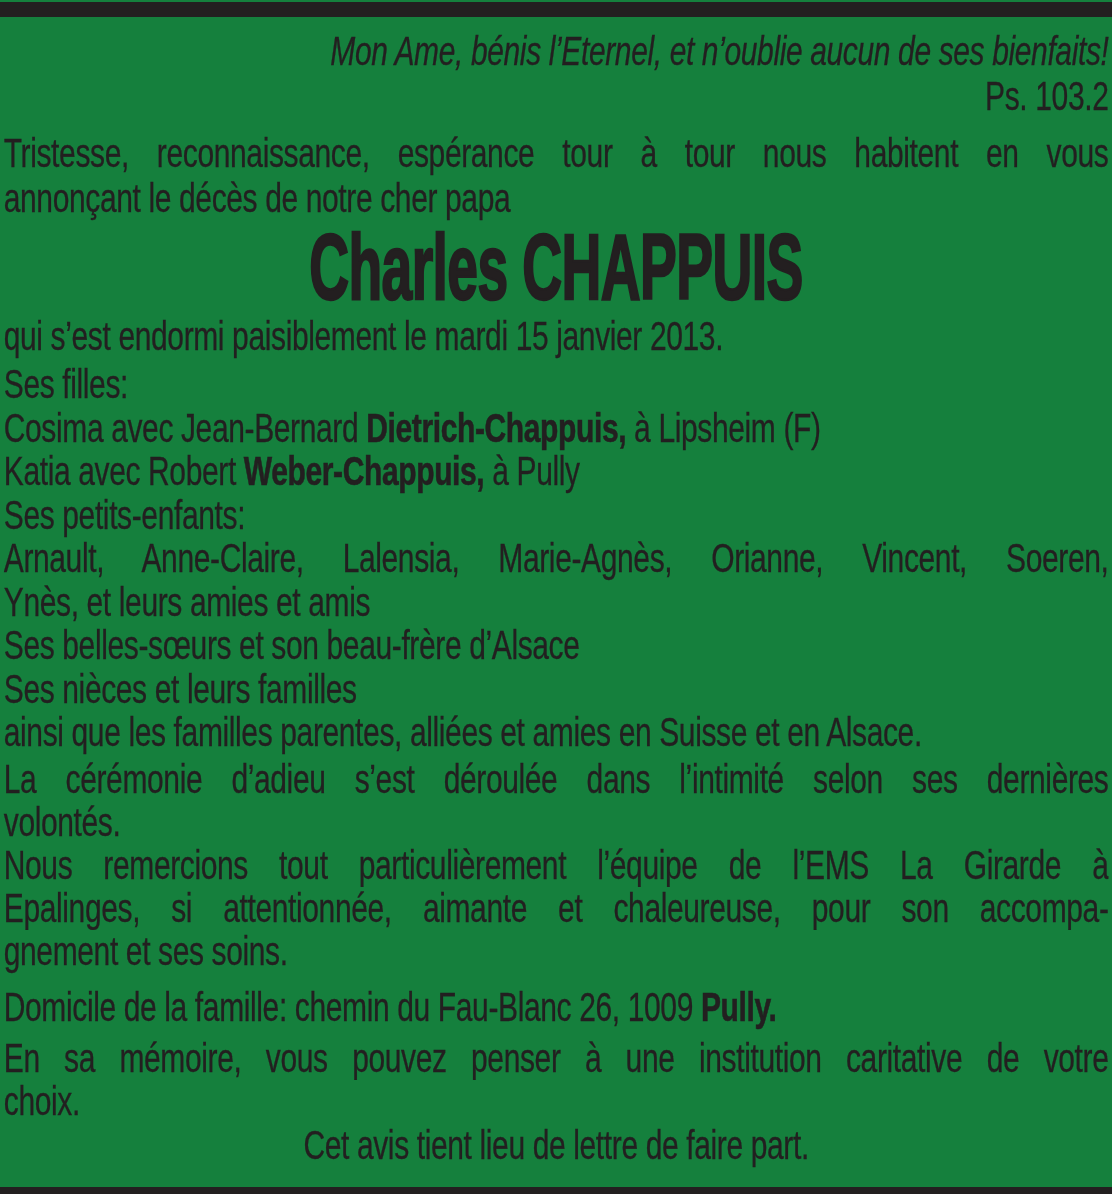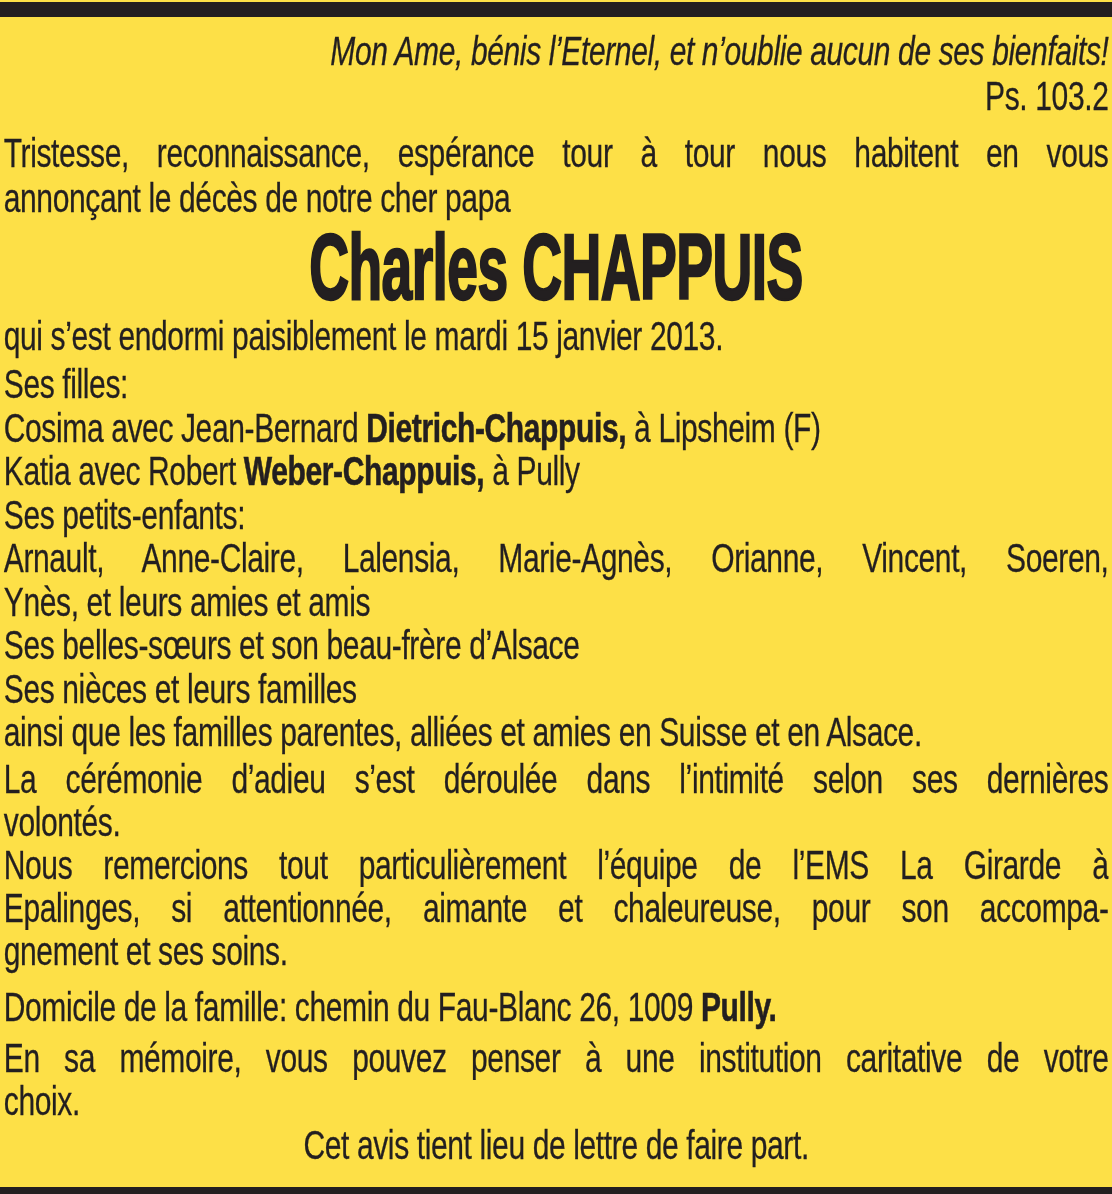--- a/index.html
+++ b/index.html
@@ -64,21 +64,21 @@
 
   .blk-addr { margin-top: 12px; }
 
   .blk-mem { margin-top: 7px; }
   .blk-mem .ln { line-height: 43px; }
   .blk-mem .j  { height: 43px; }
 </style>
 </head>
 <body style="background: rgb(255, 255, 255);">
 
-<div class="page" style="background: #fde047;">
+<div class="page" style="background: #15803d;">
 
   <div class="rule-top" style="background: rgb(35, 31, 32);"></div>
 
   <div class="scaler" style="color: rgb(35, 31, 32);">
 
     <div class="ln r i">Mon Ame, bénis l’Eternel, et n’oublie aucun de ses bienfaits!</div>
     <div class="ln r">Ps. 103.2</div>
 
     <div class="blk-announce">
       <div class="ln j">Tristesse, reconnaissance, espérance tour à tour nous habitent en vous</div>

